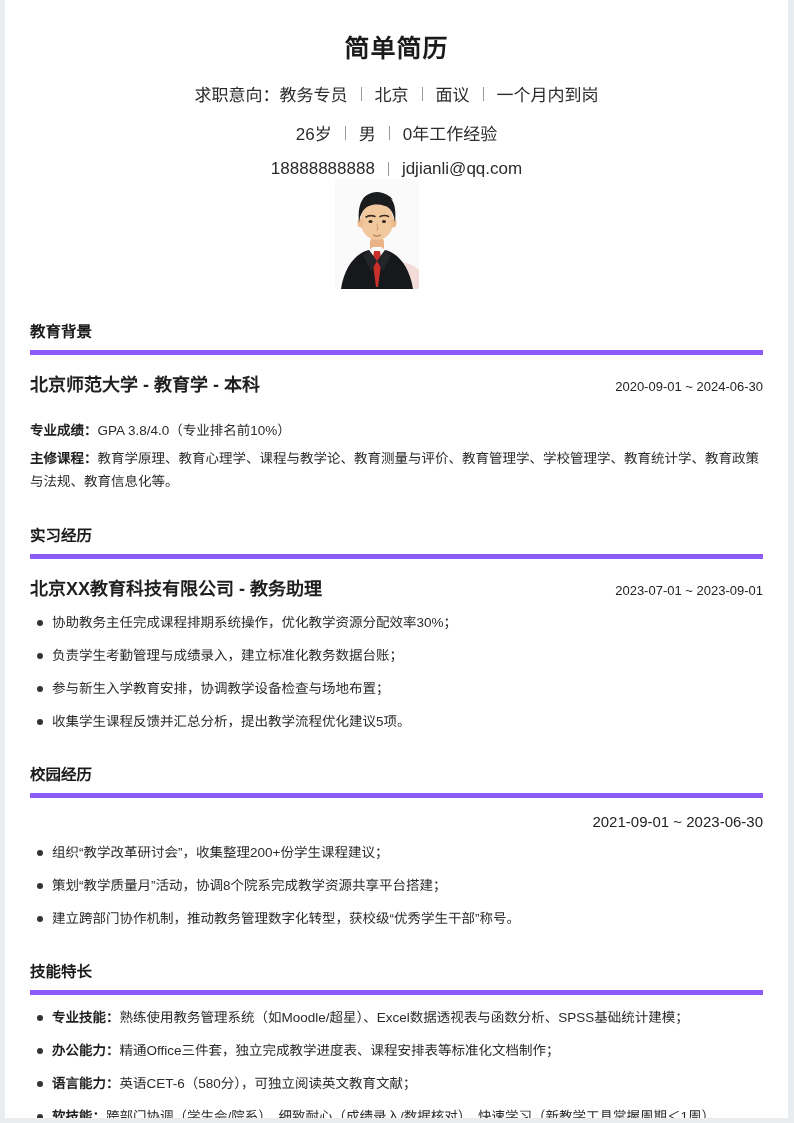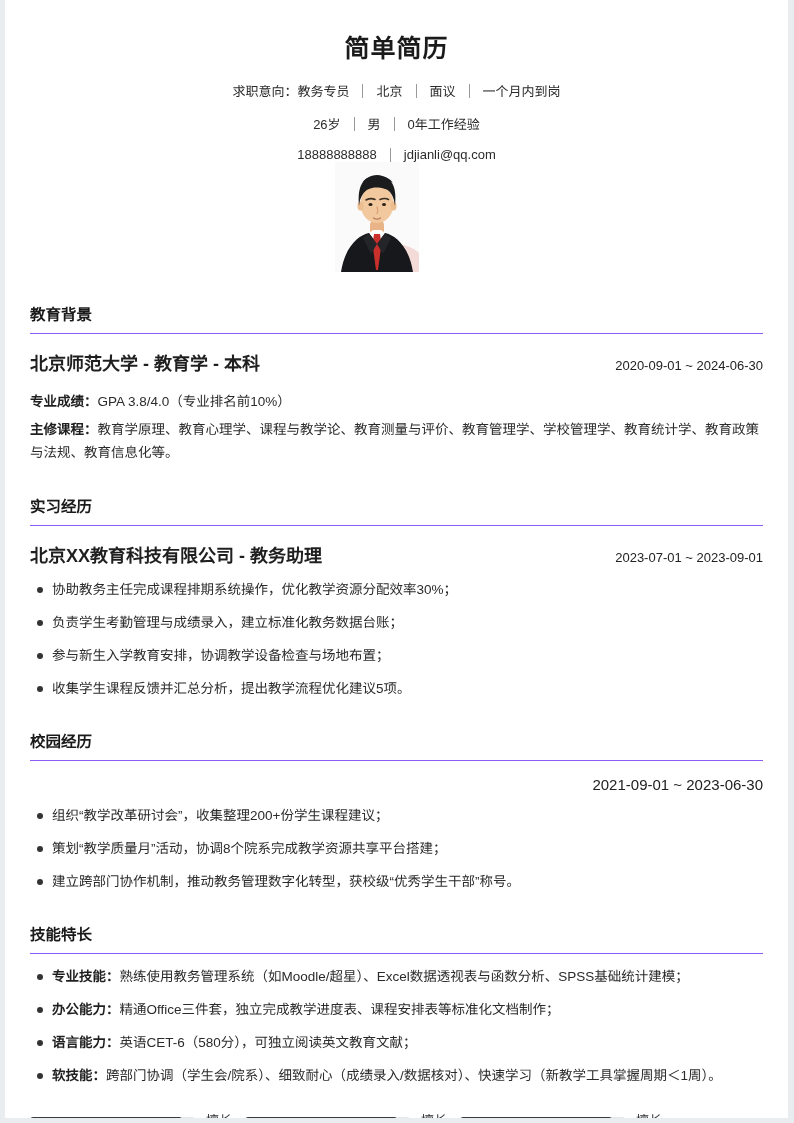--- a/index.html
+++ b/index.html
@@ -14,38 +14,38 @@
     margin:0 0 0 5px;
     background:#ffffff;
     padding:14px 25px 0 25px;
     overflow:hidden;
   }
 
   
   .header { display:flex; align-items:center;flex-direction:column; }
   .header-left { flex:1; text-align:center; padding-top:14px; }
   .resume-title { font-size:25px; font-weight:bold; color:#1a1a1a; letter-spacing:1px; }
-  .head-line { margin-top:14px; font-size:13px; color:#2b2b2b; display:flex; justify-content:center; align-items:center; }
+  .head-line { margin-top:14px; font-size:17px; color:#2b2b2b; display:flex; justify-content:center; align-items:center; }
   .head-line.first { margin-top:17px; }
   .vsep { display:inline-block; width:1px; height:14px; background:#9a9a9a; margin:0 13px; }
   .photo-box { width:84px; height:110px; margin-right:39px; background:#fbfafa; flex:0 0 auto; }
   .photo-box svg { display:block; width:100%; height:100%; }
 
   
   .section { margin-top:30px; }
   .sec-heading {
     font-size:15.5px; font-weight:bold; color:#1a1a1a;
-    padding-bottom:9px; border-bottom:1px solid #8b5cf6;
+    padding-bottom:9px; border-bottom:5px solid #8b5cf6;
   }
   .entry-row { display:flex; justify-content:space-between; align-items:baseline; margin-top:15px; }
   .entry-title { font-size:18px; font-weight:bold; color:#1f1f1f; }
   .entry-date { font-size:13px; color:#222; }
   .date-only { text-align:right; margin-top:15px; font-size:15px; color:#222; }
 
-  .kv-row { margin-top:15px; font-size:13.5px; line-height:23px; color:#2b2b2b; }
+  .kv-row { margin-top:23px; font-size:13.5px; line-height:23px; color:#2b2b2b; }
   .kv-row b { color:#1f1f1f; }
 
   ul.bullets { list-style:none; margin-top:12px; }
   ul.bullets li {
     position:relative; padding-left:22px;
     font-size:13.5px; line-height:20px; margin-top:13px; color:#2b2b2b;
   }
   ul.bullets li::before {
     content:""; position:absolute; left:7px; top:7px;
     width:6px; height:6px; border-radius:50%; background:#333;

